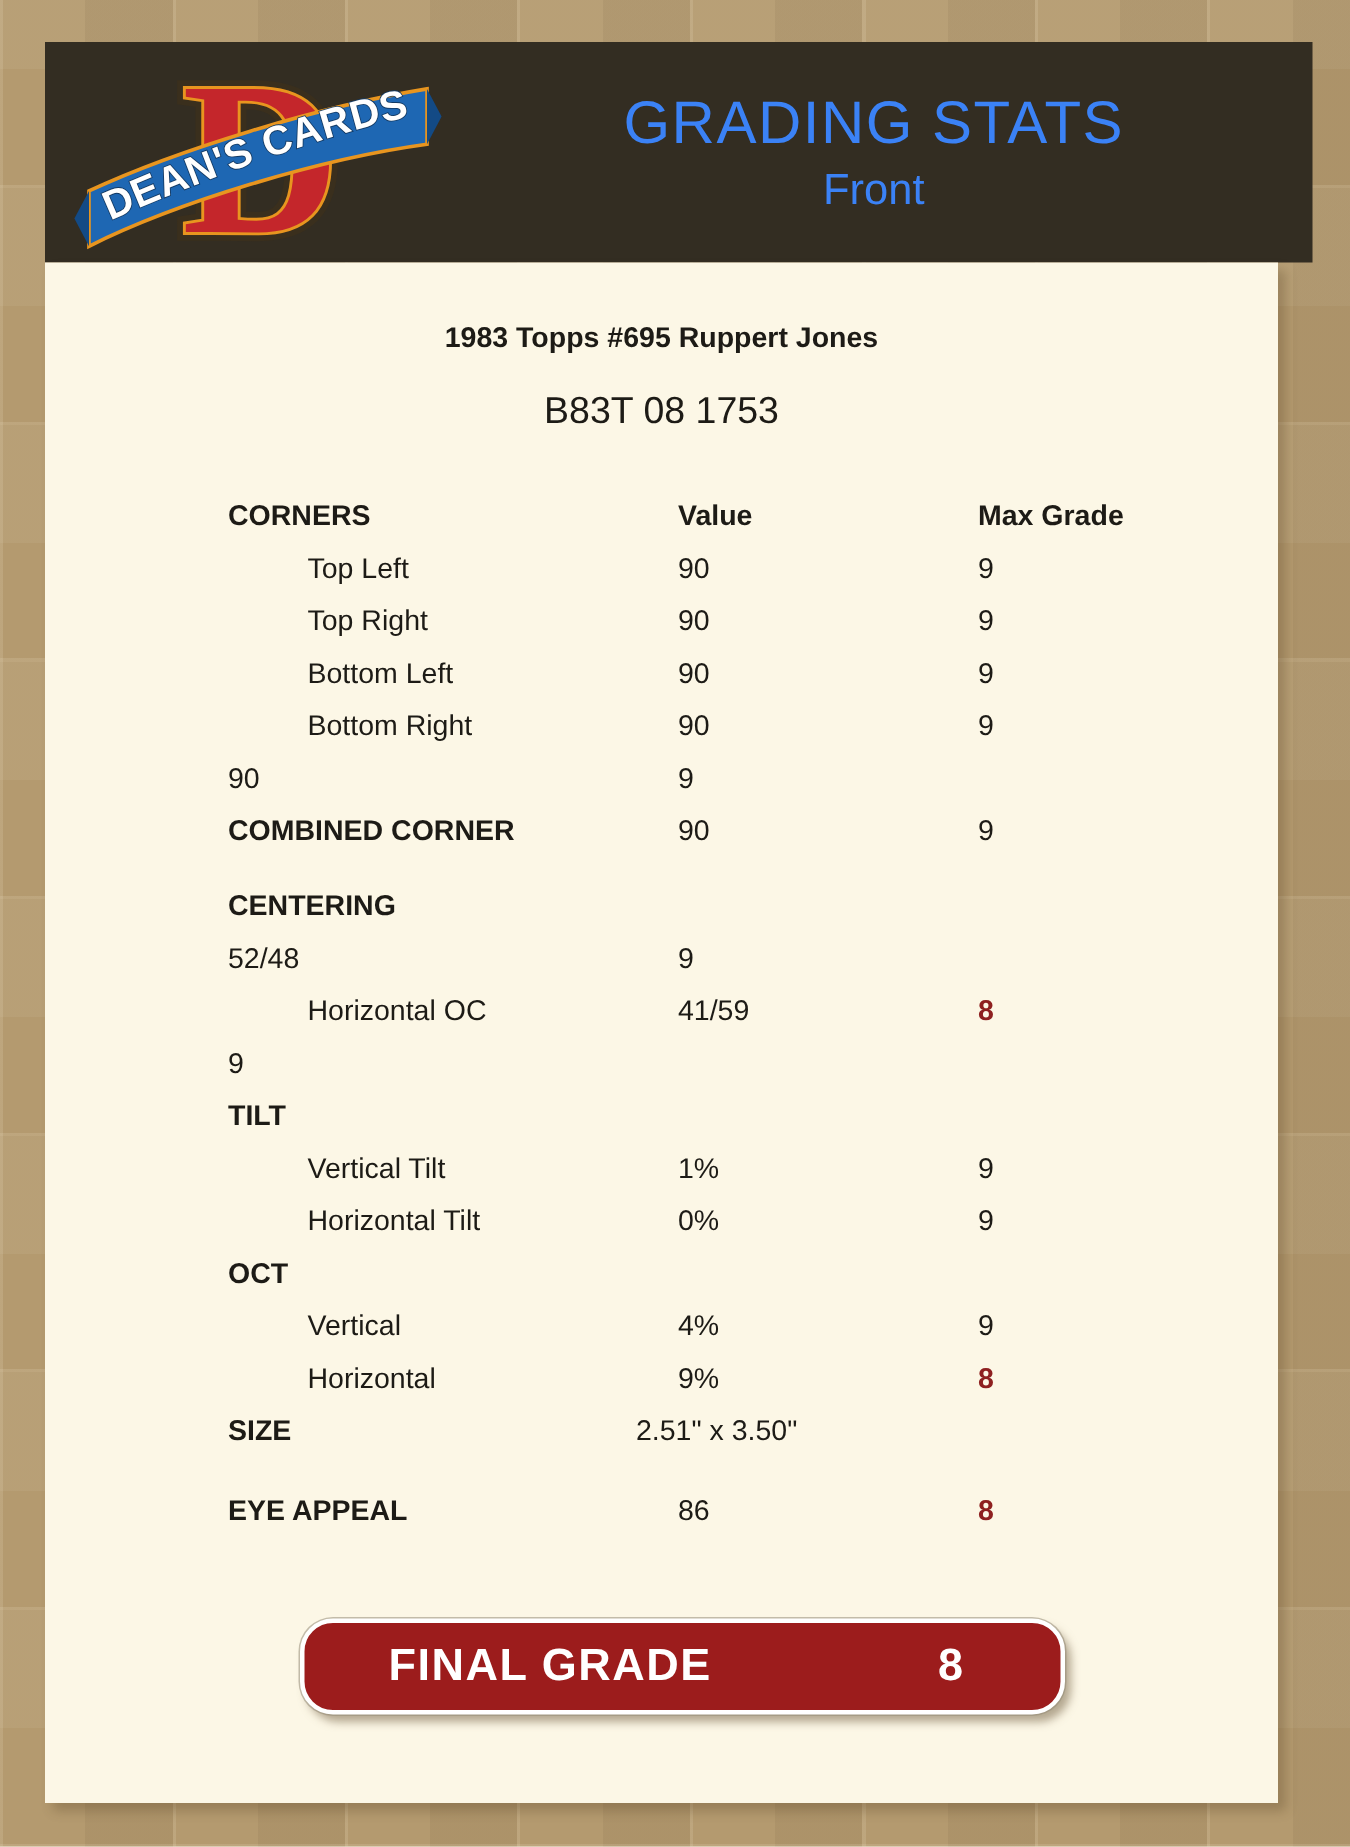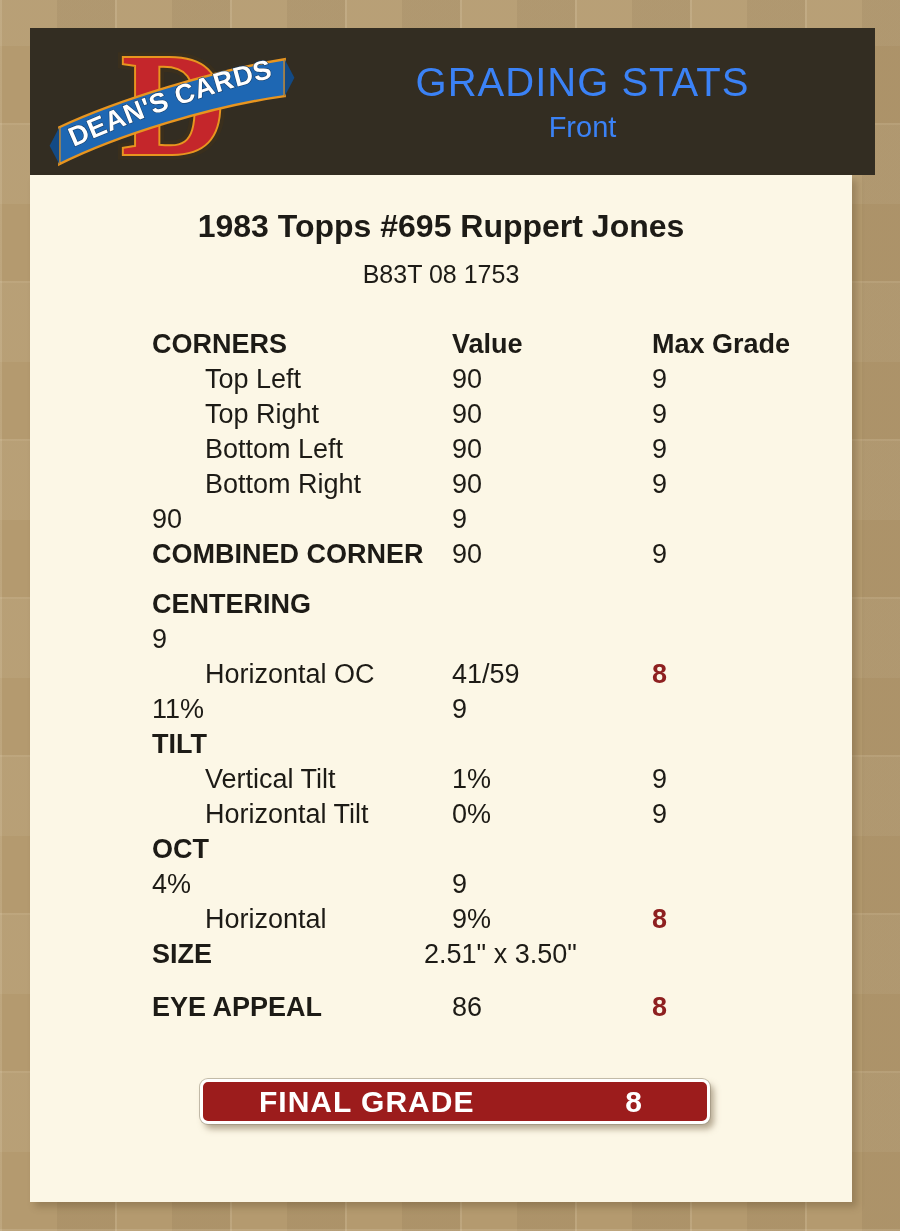--- a/index.html
+++ b/index.html
@@ -25,38 +25,38 @@
   .hdr-text { flex:1 1 auto; text-align:center; color:#3b82f6; }
   .hdr-title { font-size:40px; letter-spacing:1px; line-height:1.15; }
   .hdr-sub   { font-size:29px; margin-top:6px; }
 
   .panel {
     position:absolute; left:30px; top:175px; width:822px; height:1027px;
     background:var(--panel-bg,#fcf7e6);
     box-shadow:5px 5px 7px rgba(85,65,35,0.30);
   }
 
-  .card-title { margin-top:35px; text-align:center; font-size:32px; font-weight:bold; line-height:32px; }
+  .card-title { margin-top:35px; text-align:center; font-size:19px; font-weight:bold; line-height:32px; }
   .card-code  { margin-top:16px;  text-align:center; font-size:25px; line-height:32px; }
 
-  .gtable { margin-top:37px; margin-left:122px; width:650px; font-size:27px; }
+  .gtable { margin-top:37px; margin-left:122px; width:650px; font-size:19px; }
   .trow { display:grid; grid-template-columns:300px 200px 150px; height:35px; align-items:center; }
   .trow.gap-sm { margin-top:15px; }
   .trow.gap-lg { margin-top:18px; }
   .c-label { text-align:left; white-space:nowrap; }
   .c-label.ind { padding-left:53px; }
   .c-value, .c-max { text-align:left; }
   .b { font-weight:bold; }
   .red { color:var(--accent-red,#8e2020); font-weight:bold; }
   .value-wide { position:relative; left:-28px; }
 
   .final {
-    margin-top:54px; margin-left:170px; width:510px; height:45px;
+    margin-top:54px; margin-left:170px; width:510px; height:64px;
     background:var(--final-grade-bg,#9c1c1c);
-    border:3px solid #ffffff; border-radius:8px;
+    border:3px solid #ffffff; border-radius:22px;
     box-shadow:0 0 0 1px rgba(150,140,120,0.55), 4px 5px 6px rgba(110,90,60,0.50);
     display:flex; align-items:center; justify-content:space-between;
     padding:0 64px 0 56px;
     color:#ffffff; font-size:30px; font-weight:bold; letter-spacing:1px;
     cursor:default;
   }
 </style>
 </head>
 <body>
 
@@ -120,29 +120,29 @@
           <div class="c-label b">COMBINED CORNER</div>
           <div class="c-value">90</div>
           <div class="c-max">9</div>
         </div>
         <div class="trow gap-sm">
           <div class="c-label b">CENTERING</div>
           <div class="c-value"></div>
           <div class="c-max"></div>
         </div>
         <div class="trow">
+          <div class="c-value">52/48</div>
           <div class="c-max">9</div>
         </div>
         <div class="trow">
           <div class="c-label ind">Horizontal OC</div>
           <div class="c-value">41/59</div>
           <div class="c-max red">8</div>
         </div>
         <div class="trow">
-          <div class="c-value">11%</div>
           <div class="c-max">9</div>
         </div>
         <div class="trow">
           <div class="c-label b">TILT</div>
           <div class="c-value"></div>
           <div class="c-max"></div>
         </div>
         <div class="trow">
           <div class="c-label ind">Vertical Tilt</div>
           <div class="c-value">1%</div>
@@ -152,20 +152,21 @@
           <div class="c-label ind">Horizontal Tilt</div>
           <div class="c-value">0%</div>
           <div class="c-max">9</div>
         </div>
         <div class="trow">
           <div class="c-label b">OCT</div>
           <div class="c-value"></div>
           <div class="c-max"></div>
         </div>
         <div class="trow">
+          <div class="c-label ind">Vertical</div>
           <div class="c-value">4%</div>
           <div class="c-max">9</div>
         </div>
         <div class="trow">
           <div class="c-label ind">Horizontal</div>
           <div class="c-value">9%</div>
           <div class="c-max red">8</div>
         </div>
         <div class="trow">
           <div class="c-label b">SIZE</div>

